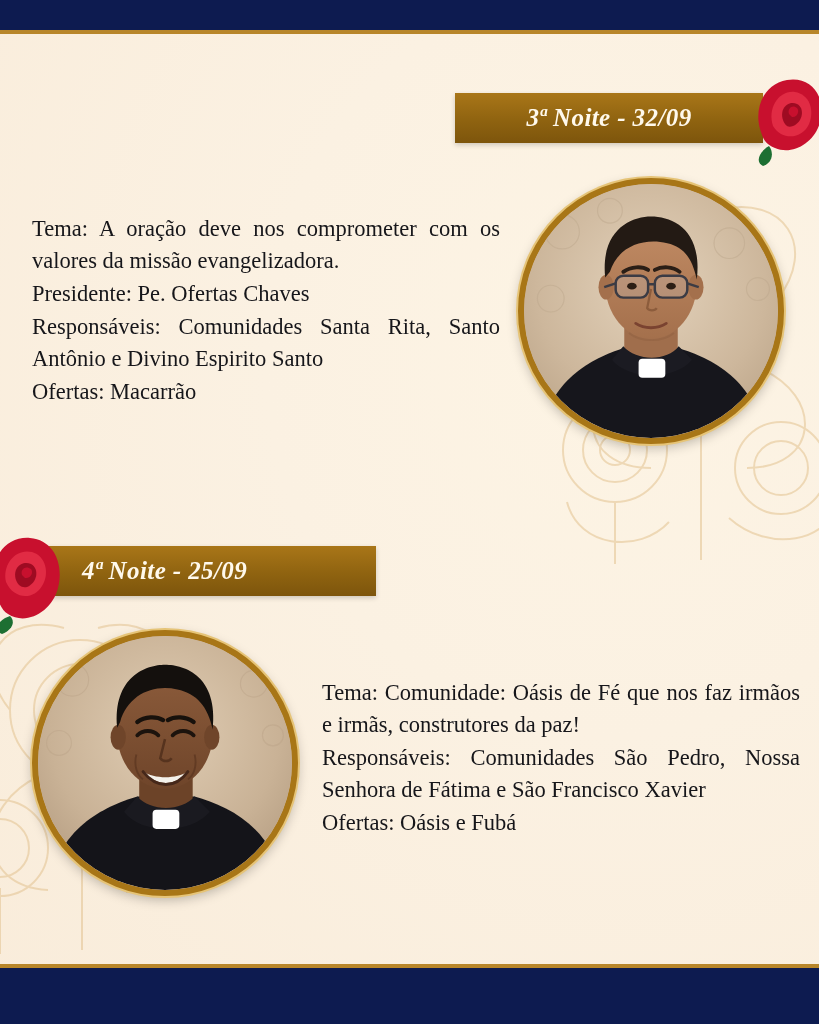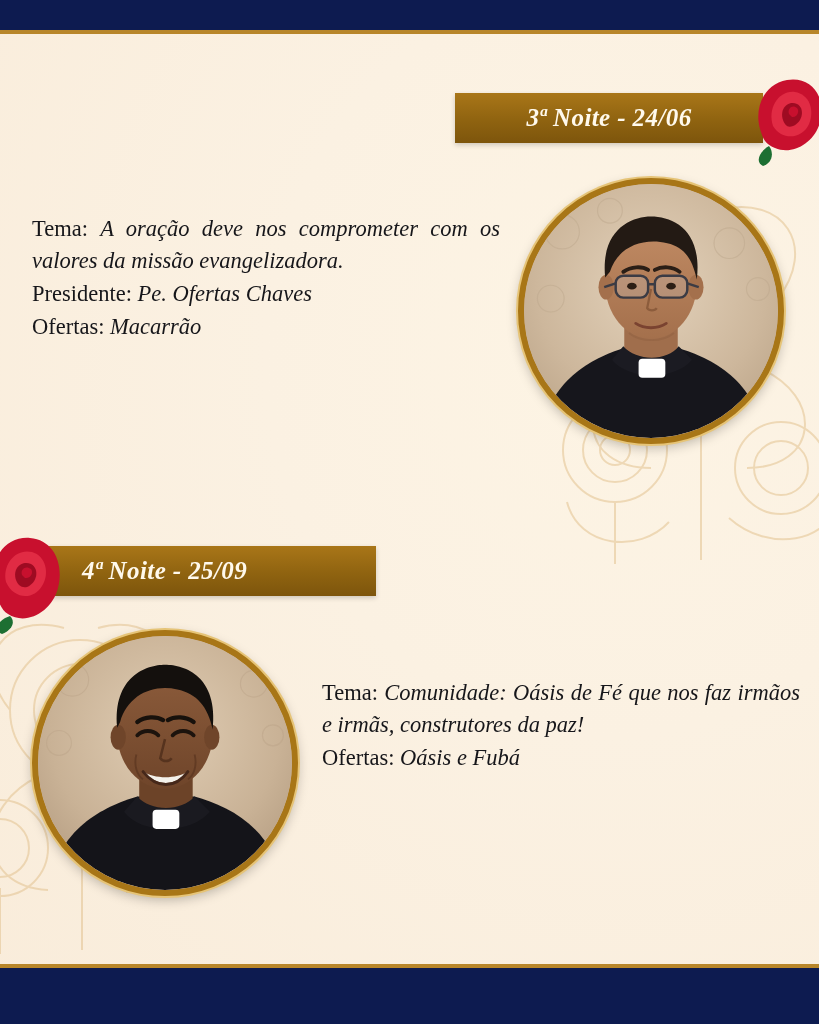--- a/index.html
+++ b/index.html
@@ -121,21 +121,20 @@
   }
   .info.block1 { left: 32px;  top: 213px; width: 468px; }
   .info.block2 { left: 322px; top: 665px; width: 478px; margin-top: 12px; }
 
   .info p { margin: 0 0 1px 0; }
   .lbl {
     font-weight: normal;
     font-style: normal;
   }
   .val {
-    font-style: italic;
   }
   .just {
     text-align: justify;
     text-justify: inter-word;
   }
 </style>
 </head>
 <body>
 
 <div class="poster">
@@ -199,21 +198,21 @@
     <svg width="78" height="104" viewBox="0 0 78 104">
       <path d="M6 52 C 2 28, 18 6, 42 8 C 66 10, 76 34, 70 58 C 64 82, 38 96, 20 84 C 10 78, 8 62, 6 52 Z" fill="#c8102e"></path>
       <path d="M18 52 C 14 34, 28 18, 44 22 C 58 26, 62 44, 54 56 C 46 70, 26 70, 18 52 Z" fill="#e12b44"></path>
       <path d="M28 50 C 24 38, 34 30, 43 34 C 52 39, 49 53, 39 57 C 33 58, 30 55, 28 50 Z" fill="#9e0b22"></path>
       <path d="M34 45 C 32 39, 38 35, 43 39 C 46 43, 42 49, 37 48 Z" fill="#c8102e"></path>
       <path d="M22 86 C 10 90, 4 100, 14 104 C 24 100, 28 92, 22 86 Z" fill="#1d6f32"></path>
     </svg>
   </div>
 
   <div class="ribbon night3">
-    <span>3ª Noite - 24/06</span>
+    <span>3ª Noite - 32/09</span>
   </div>
 
   <div class="portrait p1">
     <svg viewBox="0 0 266 266" role="img">
       <defs>
         <radialGradient id="bg1" cx="50%" cy="40%" r="75%">
           <stop offset="0%" stop-color="#e3d2bb"></stop>
           <stop offset="60%" stop-color="#cdb79c"></stop>
           <stop offset="100%" stop-color="#b59e82"></stop>
         </radialGradient>
@@ -274,20 +273,24 @@
   </div>
 
   <div class="info block1">
     <p class="just">
       <span class="lbl">Tema:</span>
       <span class="val">A oração deve nos comprometer com os valores da missão evangelizadora.</span>
     </p>
     <p>
       <span class="lbl">Presidente:</span>
       <span class="val">Pe. Ofertas Chaves</span>
+    </p>
+    <p class="just">
+      <span class="lbl">Responsáveis:</span>
+      <span class="val">Comunidades Santa Rita, Santo Antônio e Divino Espirito Santo</span>
     </p>
     <p>
       <span class="lbl">Ofertas:</span>
       <span class="val">Macarrão</span>
     </p>
   </div>
 
   <div class="ribbon night4">
     <span>4ª Noite - 25/09</span>
   </div>
@@ -345,19 +348,23 @@
         <path d="M164 124 C 167 136, 163 146, 157 150" stroke="#5a3520" stroke-width="2" fill="none" opacity="0.7"></path>
       </g>
     </svg>
   </div>
 
   <div class="info block2">
     <p class="just">
       <span class="lbl">Tema:</span>
       <span class="val">Comunidade: Oásis de Fé que nos faz irmãos e irmãs, construtores da paz!</span>
     </p>
+    <p class="just">
+      <span class="lbl">Responsáveis:</span>
+      <span class="val">Comunidades São Pedro, Nossa Senhora de Fátima e São Francisco Xavier</span>
+    </p>
     <p>
       <span class="lbl">Ofertas:</span>
       <span class="val">Oásis e Fubá</span>
     </p>
   </div>
 
 </div>
 
 </body></html>

